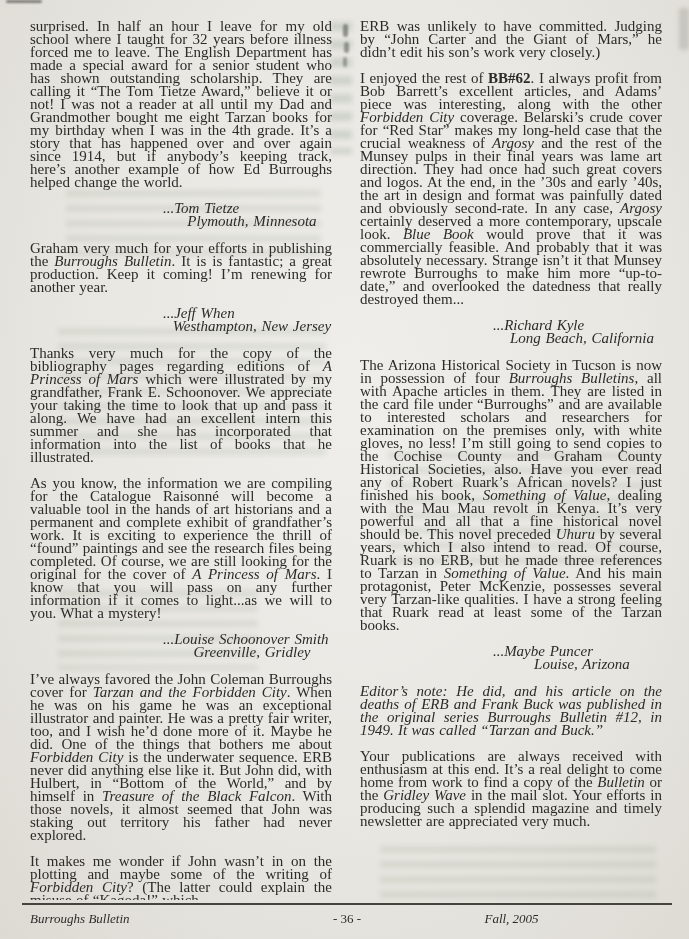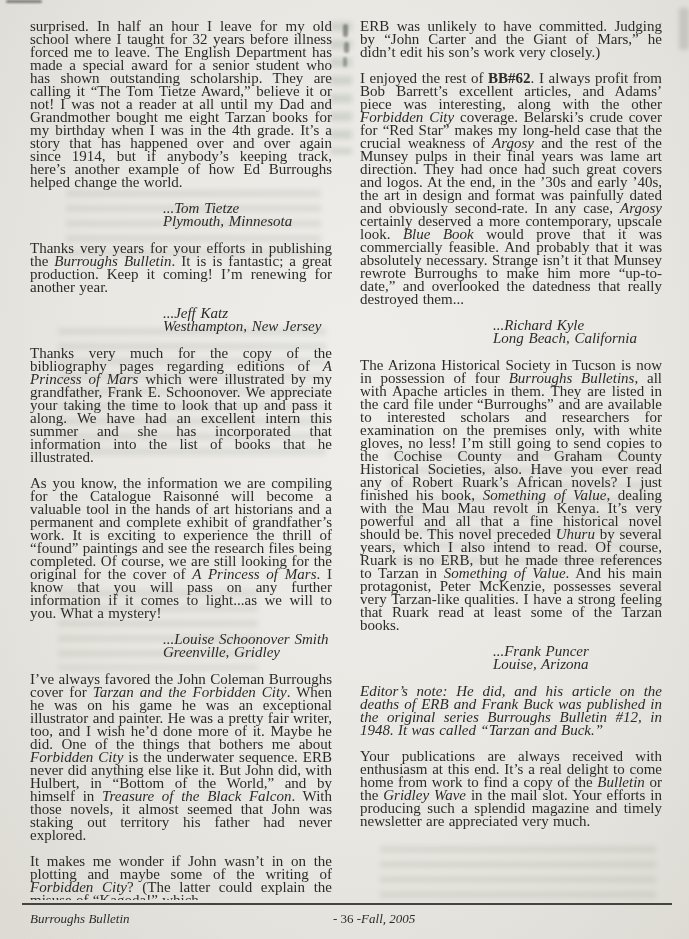--- a/index.html
+++ b/index.html
@@ -10,31 +10,31 @@
     background:
       radial-gradient(ellipse at 52% 42%, #efeeea 0%, #e9e7e2 55%, #dcdad3 100%);
   }
   .columns{position:absolute;top:20px;left:30px;display:flex;gap:28px;}
   .col{width:302px;height:880px;overflow:hidden;text-align:justify;
        font-size:15px;line-height:13px;word-spacing:0.6px;}
   .para{margin:0 0 13px 0;}
   .it{font-style:italic;}
   .bd{font-weight:bold;}
   .signature{margin:1px 0 14px 44%;font-style:italic;text-align:left;word-spacing:1px;}
-  .sig-city{}
+  .sig-city{margin-left:9px;text-align:center;}
   .note{font-style:italic;}
   .footer{
     position:absolute;left:22px;top:903px;width:650px;
     border-top:2px solid #46443f;padding-top:6px;
     display:grid;grid-template-columns:1fr auto 1fr;align-items:baseline;
     font-size:13px;
   }
   .f-left{text-align:left;padding-left:8px;}
   .f-center{text-align:left;}
-  .f-right{text-align:left;padding-right:10px;font-family:Liberation Serif, serif;}
+  .f-right{text-align:center;padding-right:10px;font-family:Liberation Serif, serif;}
   
   .bleed{position:absolute;filter:blur(2.5px);pointer-events:none;
     background:repeating-linear-gradient(180deg,
       rgba(124,139,121,0.15) 0px, rgba(124,139,121,0.15) 7px,
       rgba(0,0,0,0) 7px, rgba(0,0,0,0) 15px);}
   .bleed-1{left:66px;top:190px;width:255px;height:66px;}
   .bleed-2{left:58px;top:328px;width:268px;height:128px;}
   .bleed-3{left:58px;top:590px;width:200px;height:80px;}
   .bleed-4{left:388px;top:452px;width:262px;height:118px;}
   .bleed-5{left:380px;top:846px;width:276px;height:56px;}
@@ -66,47 +66,47 @@
   <div class="smudge gutter-mark-3"></div>
   <div class="smudge smudge-topright"></div>
 
   <div class="columns">
     <div class="col">
         <p class="para"><span>surprised. In half an hour I leave for my old school where I taught for 32 years before illness forced me to leave. The English Department has made a special award for a senior student who has shown outstanding scholarship. They are calling it “The Tom Tietze Award,” believe it or not! I was not a reader at all until my Dad and Grandmother bought me eight Tarzan books for my birthday when I was in the 4th grade. It’s a story that has happened over and over again since 1914, but if anybody’s keeping track, here’s another example of how Ed Burroughs helped change the world.</span></p>
         <div class="signature">
           <div class="sig-line">...Tom Tietze</div>
           <div class="sig-line sig-city">Plymouth, Minnesota</div>
         </div>
-        <p class="para"><span>Thanks very years for your efforts in publishing the </span><span class="it">Burroughs Bulletin</span><span>. It is is fantastic; a great production. Keep it coming! I’m renewing for another year.</span></p>
+        <p class="para"><span>Graham very much for your efforts in publishing the </span><span class="it">Burroughs Bulletin</span><span>. It is is fantastic; a great production. Keep it coming! I’m renewing for another year.</span></p>
         <div class="signature">
-          <div class="sig-line">...Jeff Katz</div>
+          <div class="sig-line">...Jeff When</div>
           <div class="sig-line sig-city">Westhampton, New Jersey</div>
         </div>
         <p class="para"><span>Thanks very much for the copy of the bibliography pages regarding editions of </span><span class="it">A Princess of Mars</span><span> which were illustrated by my grandfather, Frank E. Schoonover. We appreciate your taking the time to look that up and pass it along.  We have had an excellent intern this summer and she has incorporated that information into the list of books that he illustrated.</span></p>
         <p class="para"><span>As you know, the information we are compiling for the Catalogue Raisonné will become a valuable tool in the hands of art historians and a permanent and complete exhibit of grandfather’s work. It is exciting to experience the thrill of “found” paintings and see the research files being completed. Of course, we are still looking for the original for the cover of </span><span class="it">A Princess of Mars</span><span>.  I know that you will pass on any further information if it comes to light...as we will to you. What a mystery!</span></p>
         <div class="signature">
           <div class="sig-line">...Louise Schoonover Smith</div>
           <div class="sig-line sig-city">Greenville, Gridley</div>
         </div>
         <p class="para"><span>I’ve always favored the John Coleman Burroughs cover for </span><span class="it">Tarzan and the Forbidden City</span><span>. When he was on his game he was an exceptional illustrator and painter. He was a pretty fair writer, too, and I wish he’d done more of it. Maybe he did. One of the things that bothers me about </span><span class="it">Forbidden City</span><span> is the underwater sequence. ERB never did anything else like it. But John did, with Hulbert, in “Bottom of the World,” and by himself in </span><span class="it">Treasure of the Black Falcon</span><span>. With those novels, it almost seemed that John was staking out territory his father had never explored.</span></p>
         <p class="para"><span>It makes me wonder if John wasn’t in on the plotting and maybe some of the writing of </span><span class="it">Forbidden City</span><span>? (The latter could explain the misuse of “Kagoda!” which</span></p>
       </div>
     <div class="col">
         <p class="para"><span>ERB was unlikely to have committed. Judging by “John Carter and the Giant of Mars,” he didn’t edit his son’s work very closely.)</span></p>
         <p class="para"><span>I enjoyed the rest of </span><span class="bd">BB#62</span><span>. I always profit from Bob Barrett’s excellent articles, and Adams’ piece was interesting, along with the other </span><span class="it">Forbidden City</span><span> coverage. Belarski’s crude cover for “Red Star” makes my long-held case that the crucial weakness of </span><span class="it">Argosy</span><span> and the rest of the Munsey pulps in their final years was lame art direction. They had once had such great covers and logos. At the end, in the ’30s and early ’40s, the art in design and format was painfully dated and obviously second-rate. In any case, </span><span class="it">Argosy</span><span> certainly deserved a more contemporary, upscale look. </span><span class="it">Blue Book</span><span> would prove that it was commercially feasible.  And probably that it was absolutely necessary.  Strange isn’t it that Munsey rewrote Burroughs to make him more “up-to-date,” and overlooked the datedness that really destroyed them...</span></p>
         <div class="signature">
           <div class="sig-line">...Richard Kyle</div>
           <div class="sig-line sig-city">Long Beach, California</div>
         </div>
         <p class="para"><span>The Arizona Historical Society in Tucson is now in possession of four </span><span class="it">Burroughs Bulletins</span><span>, all with Apache articles in them.  They are listed in the card file under “Burroughs” and are available to interested scholars and researchers for examination on the premises only, with white gloves, no less! I’m still going to send copies to the Cochise County and Graham County Historical Societies, also. Have you ever read any of Robert Ruark’s African novels? I just finished his book, </span><span class="it">Something of Value</span><span>, dealing with the Mau Mau revolt in Kenya. It’s very powerful and all that a fine historical novel should be. This novel preceded </span><span class="it">Uhuru</span><span> by several years, which I also intend to read. Of course, Ruark is no ERB, but he made three references to Tarzan in </span><span class="it">Something of Value</span><span>. And his main protagonist, Peter McKenzie, possesses several very Tarzan-like qualities. I have a strong feeling that Ruark read at least some of the Tarzan books.</span></p>
         <div class="signature">
-          <div class="sig-line">...Frank Puncer</div>
+          <div class="sig-line">...Maybe Puncer</div>
           <div class="sig-line sig-city">Louise, Arizona</div>
         </div>
-        <p class="para note"><span class="it">Editor’s note: He did, and his article on the deaths of ERB and Frank Buck was published in the original series Burroughs Bulletin #12, in 1948. It was called “Tarzan and Buck.”</span></p>
+        <p class="para note"><span class="it">Editor’s note: He did, and his article on the deaths of ERB and Frank Buck was published in the original series Burroughs Bulletin #12, in 1949. It was called “Tarzan and Buck.”</span></p>
         <p class="para"><span>Your publications are always received with enthusiasm at this end. It’s a real delight to come home from work to find a copy of the </span><span class="it">Bulletin</span><span> or the </span><span class="it">Gridley Wave</span><span> in the mail slot. Your efforts in producing such a splendid magazine and timely newsletter are appreciated very much.</span></p>
       </div>
   </div>
 
   <div class="footer">
     <span class="f-left it">Burroughs Bulletin</span>
     <span class="f-center">- 36 -</span>
     <span class="f-right it">Fall, 2005</span>
   </div>
 

